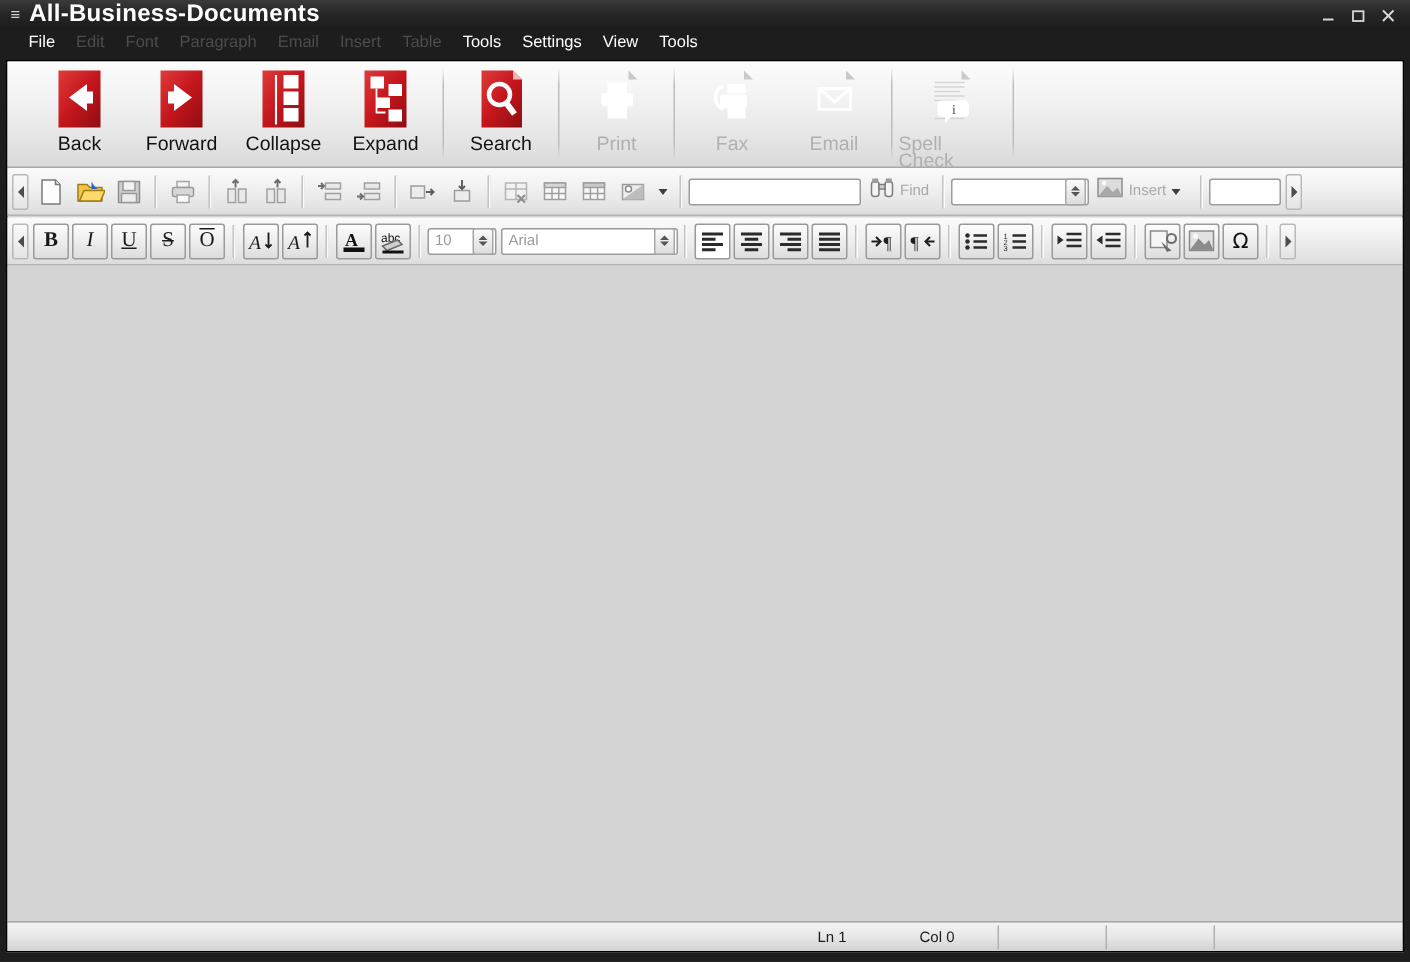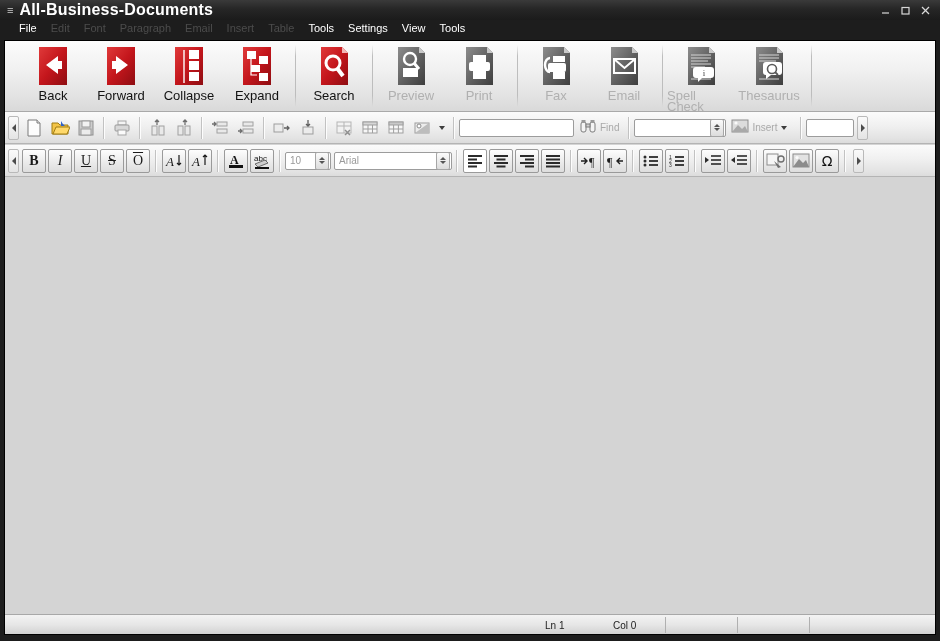--- a/index.html
+++ b/index.html
@@ -194,39 +194,20 @@
             <path d="M28 3 v6 h6 z" fill="#f3b6b6"></path>
             <circle cx="19" cy="19" r="7" fill="none" stroke="#fff" stroke-width="3"></circle>
             <line x1="23" y1="24" x2="29" y2="32" stroke="#fff" stroke-width="4"></line>
           </svg>
         </span>
         <span class="cap">Search</span>
       </div>
 
       <div class="vsep"></div>
 
-      <div class="bigbtn disabled">
-        <span class="glyph">
-          <svg width="40" height="44" viewBox="0 0 40 44">
-            <defs>
-                <linearGradient id="gg1" x1="0" y1="0" x2="1" y2="1">
-              <stop offset="0" stop-color="#8d8d8d"></stop>
-                  <stop offset=".55" stop-color="#5f5f5f"></stop>
-                  <stop offset="1" stop-color="#3e3e3e"></stop>
-            </linearGradient>
-              </defs>
-            <path d="M7 3 h21 l6 6 v32 h-27 z" fill="url(#gg1)"></path>
-            <path d="M28 3 v6 h6 z" fill="#c9c9c9"></path>
-            <circle cx="19" cy="15" r="6" fill="none" stroke="#fff" stroke-width="2.4"></circle>
-            <line x1="23" y1="19" x2="28" y2="25" stroke="#fff" stroke-width="3"></line>
-            <rect x="12" y="24" width="15" height="9" fill="#fff"></rect>
-          </svg>
-        </span>
-        <span class="cap">Preview</span>
-      </div>
 
       <div class="bigbtn disabled">
         <span class="glyph">
           <svg width="40" height="44" viewBox="0 0 40 44">
             <path d="M7 3 h21 l6 6 v32 h-27 z" fill="url(#gg1)"></path>
             <path d="M28 3 v6 h6 z" fill="#c9c9c9"></path>
             <rect x="14" y="11" width="13" height="7" fill="#fff"></rect>
             <rect x="10" y="18" width="21" height="9" rx="2" fill="#fff"></rect>
             <rect x="14" y="27" width="13" height="8" fill="#fff"></rect>
           </svg>
@@ -277,38 +258,20 @@
               <line x1="10" y1="23" x2="24" y2="23"></line>
                 <line x1="10" y1="35" x2="30" y2="35"></line>
             </g>
             <path d="M15 23 h15 a3 3 0 0 1 3 3 v5 a3 3 0 0 1 -3 3 h-9 l-4 4 v-4 h-2 a3 3 0 0 1 -3 -3 v-5 a3 3 0 0 1 3 -3 z" fill="#fff"></path>
             <text x="23" y="32" font-size="9" font-family="Liberation Serif, serif" text-anchor="middle" fill="#4a4a4a">i</text>
           </svg>
         </span>
         <span class="cap">Spell Check</span>
       </div>
 
-      <div class="bigbtn disabled">
-        <span class="glyph">
-          <svg width="40" height="44" viewBox="0 0 40 44">
-            <path d="M7 3 h21 l6 6 v32 h-27 z" fill="url(#gg1)"></path>
-            <path d="M28 3 v6 h6 z" fill="#c9c9c9"></path>
-            <g stroke="#d5d5d5" stroke-width="1">
-              <line x1="10" y1="11" x2="30" y2="11"></line>
-                <line x1="10" y1="14" x2="30" y2="14"></line>
-              <line x1="10" y1="17" x2="27" y2="17"></line>
-                <line x1="10" y1="35" x2="30" y2="35"></line>
-            </g>
-            <path d="M17 18 h13 a3 3 0 0 1 3 3 v7 a3 3 0 0 1 -3 3 h-8 l-5 4 v-4 h-0 a3 3 0 0 1 -3 -3 v-7 a3 3 0 0 1 3 -3 z" fill="#fff"></path>
-            <circle cx="23" cy="25" r="4.5" fill="none" stroke="#5a5a5a" stroke-width="1.6"></circle>
-            <line x1="26" y1="28" x2="29" y2="31" stroke="#5a5a5a" stroke-width="1.8"></line>
-          </svg>
-        </span>
-        <span class="cap">Thesaurus</span>
-      </div>
 
       <div class="vsep wide"></div>
     </div>
 
     <div class="smallbar row2">
       <span class="gripper">
           <span class="tri"></span>
         </span>
 
       <span class="tbtn">

